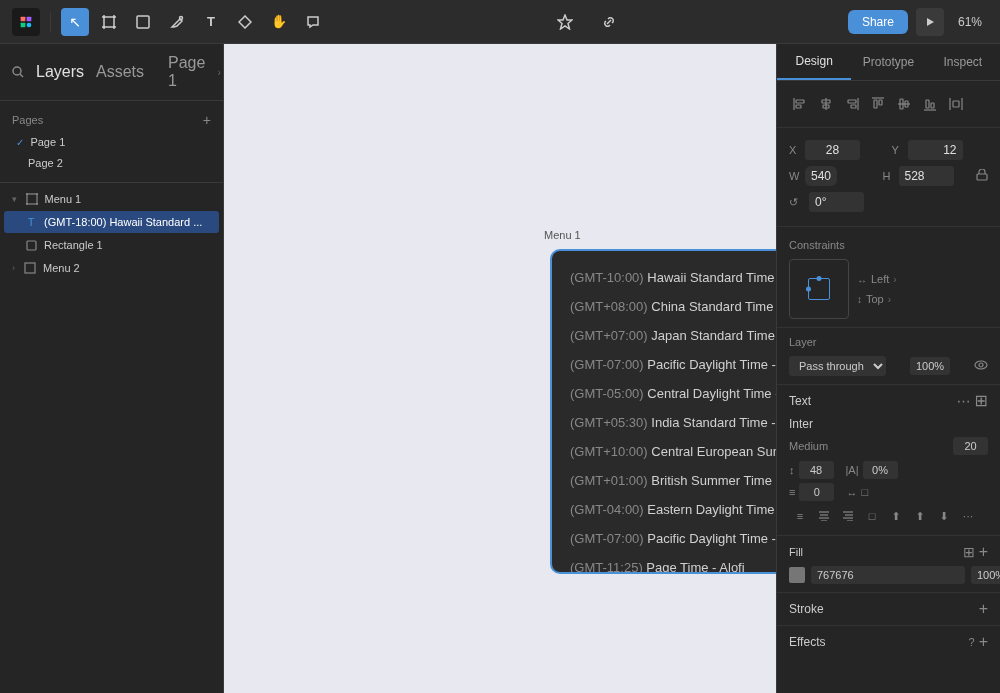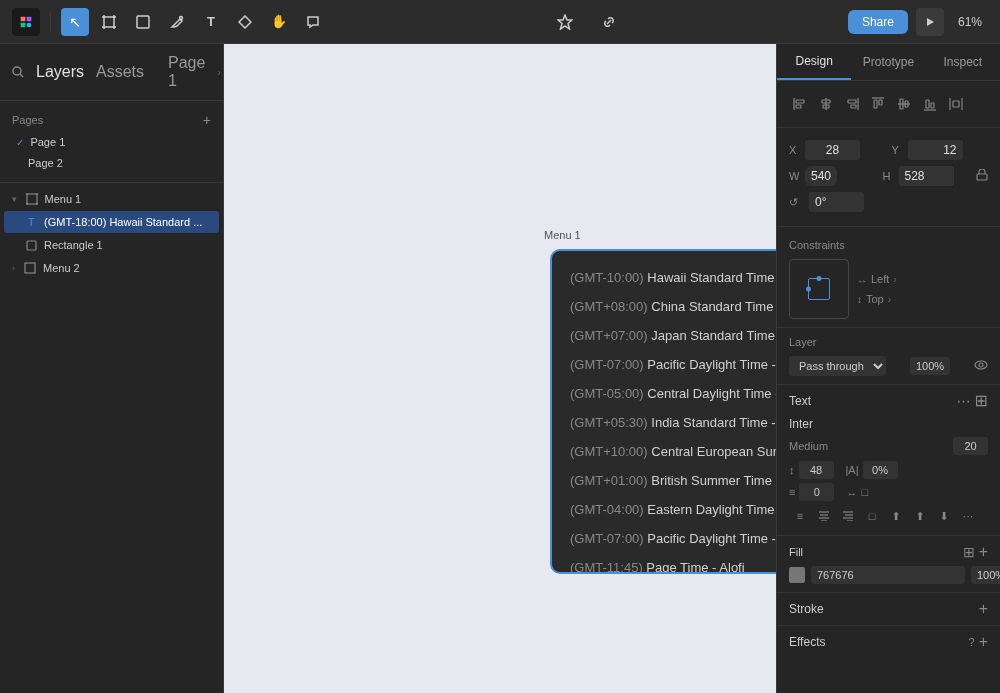--- a/index.html
+++ b/index.html
@@ -261,21 +261,21 @@
       <div class="menu-item"><span class="gmt">(GMT-10:00)</span> <span class="place">Hawaii Standard Time - Honolulu</span></div>
           <div class="menu-item"><span class="gmt">(GMT+08:00)</span> <span class="place">China Standard Time - Shanghai</span></div>
           <div class="menu-item"><span class="gmt">(GMT+07:00)</span> <span class="place">Japan Standard Time - Tokyo</span></div>
           <div class="menu-item"><span class="gmt">(GMT-07:00)</span> <span class="place">Pacific Daylight Time - San Francisco</span></div>
           <div class="menu-item"><span class="gmt">(GMT-05:00)</span> <span class="place">Central Daylight Time - Chicago</span></div>
           <div class="menu-item"><span class="gmt">(GMT+05:30)</span> <span class="place">India Standard Time - Kolkata</span></div>
           <div class="menu-item"><span class="gmt">(GMT+10:00)</span> <span class="place">Central European Summer Time - Brussels</span></div>
           <div class="menu-item"><span class="gmt">(GMT+01:00)</span> <span class="place">British Summer Time - London</span></div>
           <div class="menu-item"><span class="gmt">(GMT-04:00)</span> <span class="place">Eastern Daylight Time - New York</span></div>
           <div class="menu-item"><span class="gmt">(GMT-07:00)</span> <span class="place">Pacific Daylight Time - Los Angeles</span></div>
-          <div class="menu-item"><span class="gmt">(GMT-11:45)</span> <span class="place">Page Time - Alofi</span></div>
+          <div class="menu-item"><span class="gmt">(GMT-11:25)</span> <span class="place">Page Time - Alofi</span></div>
         </div>
     </div>
   </div>
 
   <div class="right-panel">
 
     <div class="right-tabs">
       <div class="right-tab active">Design</div>
       <div class="right-tab">Prototype</div>
       <div class="right-tab">Inspect</div>

